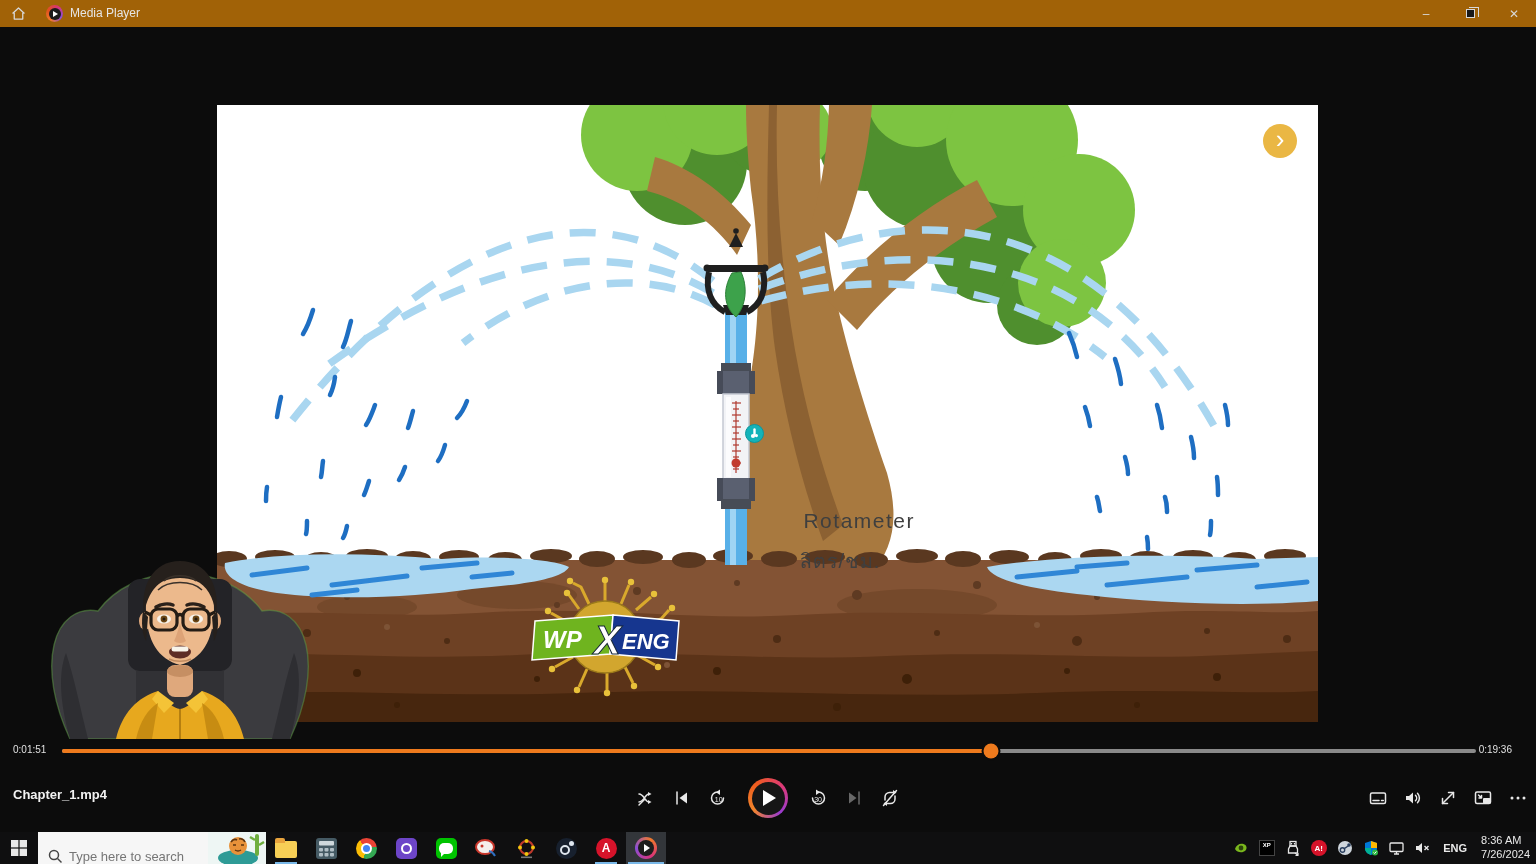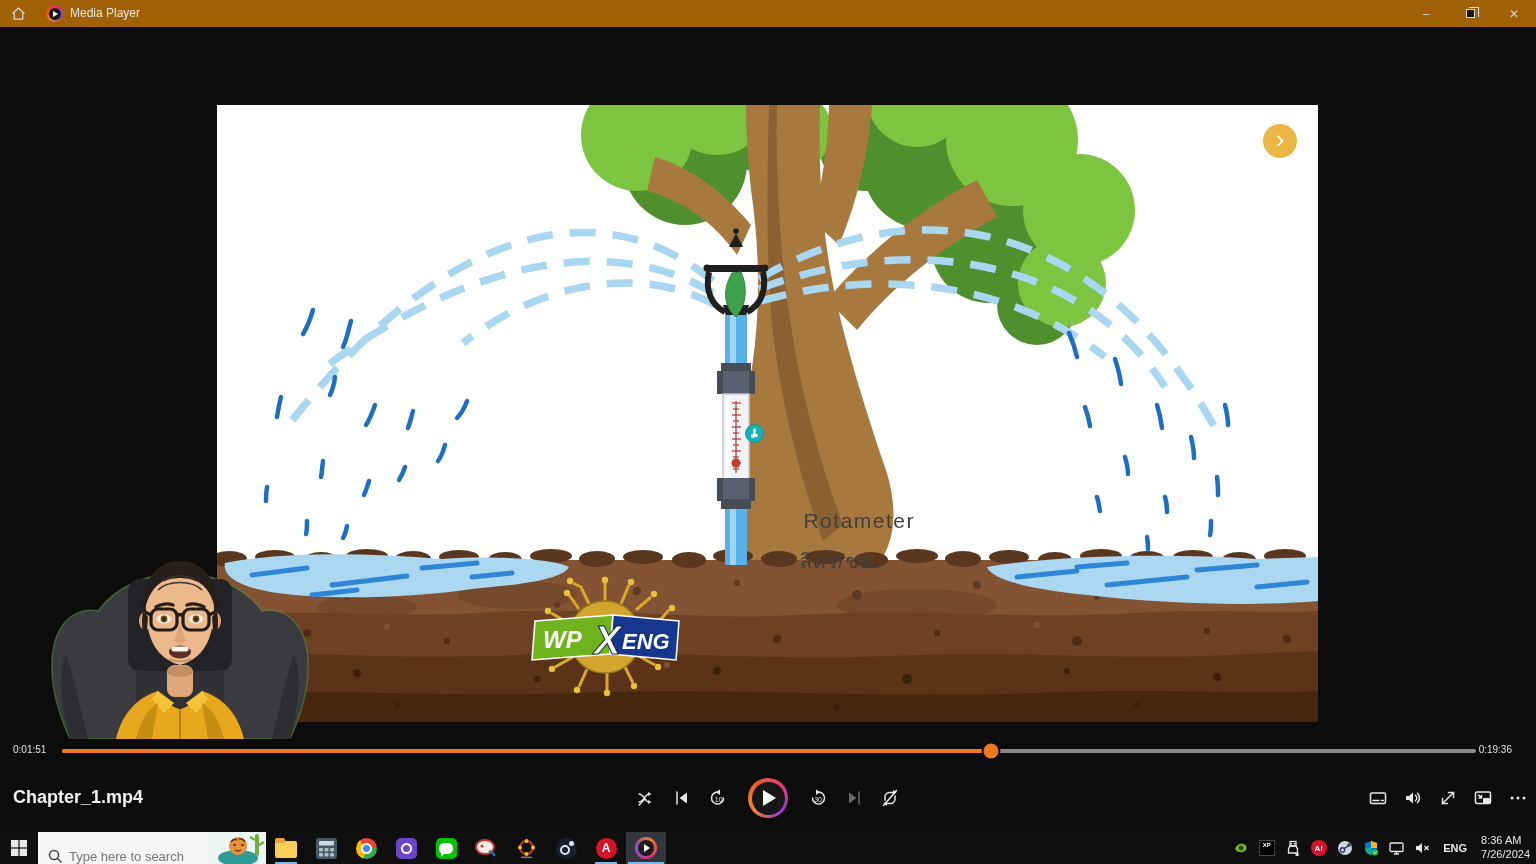--- a/index.html
+++ b/index.html
@@ -35,21 +35,21 @@
   .avatar { position:absolute; left:40px; top:553px; width:280px; height:186px; }
 
   
   .controls { position:absolute; left:0; top:735px; width:1536px; height:97px; }
   .time { position:absolute; top:9px; font-size:10px; color:#e0e0e0; }
   .time.elapsed { left:13px; } .time.duration { right:24px; }
   .track { position:absolute; left:62px; right:60px; top:14px; height:4px; background:#8a8a8a; border-radius:2px; }
   .track-fill { position:absolute; left:0; top:0; height:4px; background:#ee7a1d; border-radius:2px; }
   .thumb { position:absolute; top:2px; width:15px; height:15px; border-radius:50%; background:#ee7a1d;
            transform:translate(-50%,-50%); box-shadow:0 0 0 2px #0c0c0c; }
-  .file-title { position:absolute; left:13px; top:52px; font-size:18px; font-weight:bold; color:#f2f2f2; }
+  .file-title { position:absolute; left:13px; top:52px; font-size:13px; font-weight:bold; color:#f2f2f2; }
   .transport { position:absolute; left:50%; top:43px; transform:translateX(-50%); display:flex; align-items:center; gap:16px; }
   .t-btn { width:20px; height:20px; display:flex; align-items:center; justify-content:center; }
   .t-btn svg { stroke:#e8e8e8; fill:none; stroke-width:1.5; stroke-linecap:round; stroke-linejoin:round; }
   .t-btn .fill { fill:#e8e8e8; stroke:none; }
   .t-btn.dim { opacity:.42; }
   .play-btn { width:40px; height:40px; border-radius:50%; margin:0 4px;
     background:conic-gradient(from 230deg,#f2852c,#ef5c1e,#de3a78,#9a3bd0,#f2852c);
     display:flex; align-items:center; justify-content:center; }
   .play-btn .pin { width:33px; height:33px; border-radius:50%; background:#161616; display:flex; align-items:center; justify-content:center; }
   .play-btn .tri { width:0; height:0; border-left:13px solid #fff; border-top:8px solid transparent; border-bottom:8px solid transparent; margin-left:3px; }

